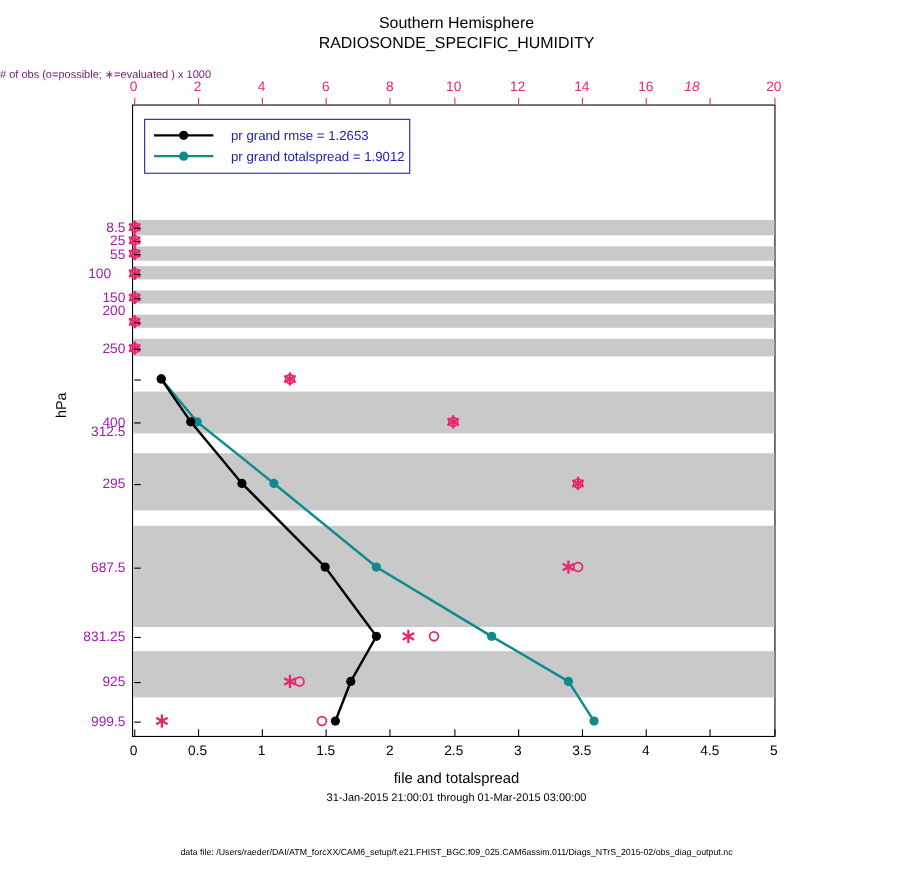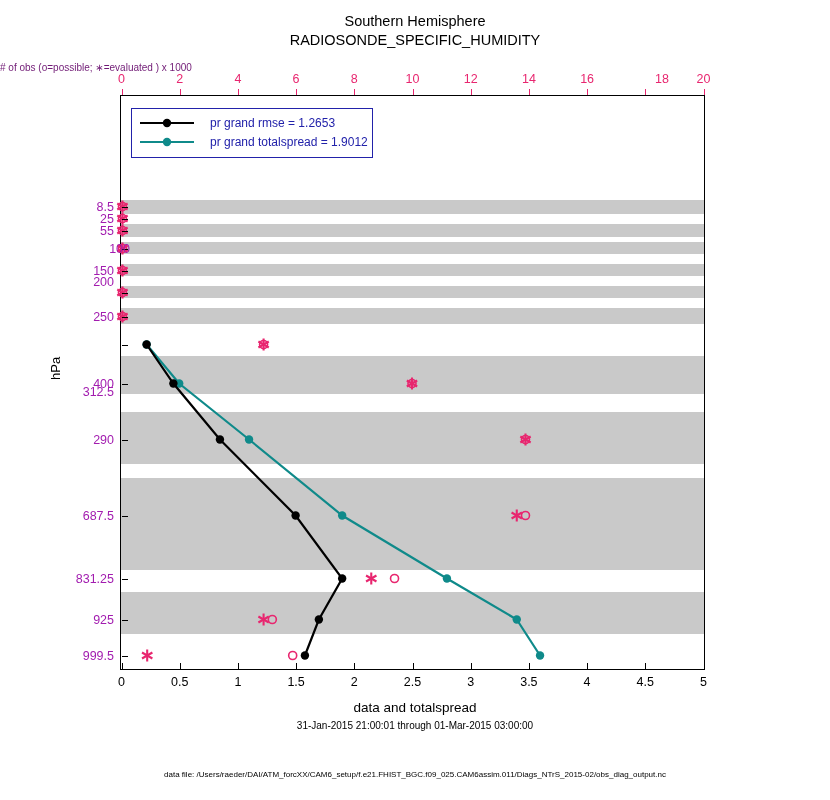--- a/index.html
+++ b/index.html
@@ -65,21 +65,21 @@
   svg{position:absolute;left:0;top:0;overflow:visible;}
 </style>
 </head>
 <body>
 
 <div class="title" id="title1">Southern Hemisphere</div>
 <div class="title" id="title2">RADIOSONDE_SPECIFIC_HUMIDITY</div>
 <div id="toptitle"># of obs (o=possible; ∗=evaluated ) x 1000</div>
 
 <div id="ylabel">hPa</div>
-<div id="xlabel">data and totalspread</div>
+<div id="xlabel">file and totalspread</div>
 <div id="subtitle">31-Jan-2015 21:00:01 through 01-Mar-2015 03:00:00</div>
 <div id="datafile">data file: /Users/raeder/DAI/ATM_forcXX/CAM6_setup/f.e21.FHIST_BGC.f09_025.CAM6assim.011/Diags_NTrS_2015-02/obs_diag_output.nc</div>
 
 <div id="plot">
   <div id="bands">
       <div class="band" style="top: 103.5px; height: 14px;"></div>
       <div class="band" style="top: 127.5px; height: 13px;"></div>
       <div class="band" style="top: 145.5px; height: 12px;"></div>
       <div class="band" style="top: 167.5px; height: 12px;"></div>
       <div class="band" style="top: 189.5px; height: 12px;"></div>
@@ -206,21 +206,21 @@
     <div class="lab-top" style="left: 354.3px;">8</div>
     <div class="tick-top" style="left: 412.5px;"></div>
     <div class="lab-top" style="left: 412.5px;">10</div>
     <div class="tick-top" style="left: 470.7px;"></div>
     <div class="lab-top" style="left: 470.7px;">12</div>
     <div class="tick-top" style="left: 528.9px;"></div>
     <div class="lab-top" style="left: 528.9px;">14</div>
     <div class="tick-top" style="left: 587.1px;"></div>
     <div class="lab-top" style="left: 587.1px;">16</div>
     <div class="tick-top" style="left: 645.3px;"></div>
-    <div class="lab-top" style="left: 662px;">18</div>
+    <div class="lab-top" style="left: 629px; font-style: italic;">18</div>
     <div class="tick-top" style="left: 703.5px;"></div>
     <div class="lab-top" style="left: 703.5px;">20</div>
     <div class="tick-bot" style="left: 121.5px; top: 663px;"></div>
     <div class="lab-bot" style="left: 121.5px; top: 675px;">0</div>
     <div class="tick-bot" style="left: 179.7px; top: 663px;"></div>
     <div class="lab-bot" style="left: 179.7px; top: 675px;">0.5</div>
     <div class="tick-bot" style="left: 237.9px; top: 663px;"></div>
     <div class="lab-bot" style="left: 237.9px; top: 675px;">1</div>
     <div class="tick-bot" style="left: 296.1px; top: 663px;"></div>
     <div class="lab-bot" style="left: 296.1px; top: 675px;">1.5</div>
@@ -238,33 +238,33 @@
     <div class="lab-bot" style="left: 645.3px; top: 675px;">4.5</div>
     <div class="tick-bot" style="left: 703.5px; top: 663px;"></div>
     <div class="lab-bot" style="left: 703.5px; top: 675px;">5</div>
     <div class="tick-left" style="left: 121.5px; top: 207px;"></div>
     <div class="lab-left" style="left: 58px; width: 56px; top: 207px;">8.5</div>
     <div class="tick-left" style="left: 121.5px; top: 219px;"></div>
     <div class="lab-left" style="left: 58px; width: 56px; top: 219px;">25</div>
     <div class="tick-left" style="left: 121.5px; top: 231px;"></div>
     <div class="lab-left" style="left: 58px; width: 56px; top: 231px;">55</div>
     <div class="tick-left" style="left: 121.5px; top: 249px;"></div>
-    <div class="lab-left" style="left: 74px; width: 56px; top: 249px;">100</div>
+    <div class="lab-left" style="left: 45px; width: 56px; top: 249px;">100</div>
     <div class="tick-left" style="left: 121.5px; top: 271px;"></div>
     <div class="lab-left" style="left: 58px; width: 56px; top: 271px;">150</div>
     <div class="tick-left" style="left: 121.5px; top: 293px;"></div>
     <div class="lab-left" style="left: 58px; width: 56px; top: 282px;">200</div>
     <div class="tick-left" style="left: 121.5px; top: 317px;"></div>
     <div class="lab-left" style="left: 58px; width: 56px; top: 317px;">250</div>
     <div class="tick-left" style="left: 121.5px; top: 345px;"></div>
     <div class="lab-left" style="left: 58px; width: 56px; top: 345px; margin-top: 47px;">312.5</div>
     <div class="tick-left" style="left: 121.5px; top: 384px;"></div>
     <div class="lab-left" style="left: 58px; width: 56px; top: 384px;">400</div>
     <div class="tick-left" style="left: 121.5px; top: 440px;"></div>
-    <div class="lab-left" style="left: 58px; width: 56px; top: 440px;">290</div>
+    <div class="lab-left" style="left: 58px; width: 56px; top: 440px;">295</div>
     <div class="tick-left" style="left: 121.5px; top: 516px;"></div>
     <div class="lab-left" style="left: 58px; width: 56px; top: 516px;">687.5</div>
     <div class="tick-left" style="left: 121.5px; top: 579px;"></div>
     <div class="lab-left" style="left: 58px; width: 56px; top: 579px;">831.25</div>
     <div class="tick-left" style="left: 121.5px; top: 620px;"></div>
     <div class="lab-left" style="left: 58px; width: 56px; top: 620px;">925</div>
     <div class="tick-left" style="left: 121.5px; top: 656px;"></div>
     <div class="lab-left" style="left: 58px; width: 56px; top: 656px;">999.5</div>
   </div>
 

